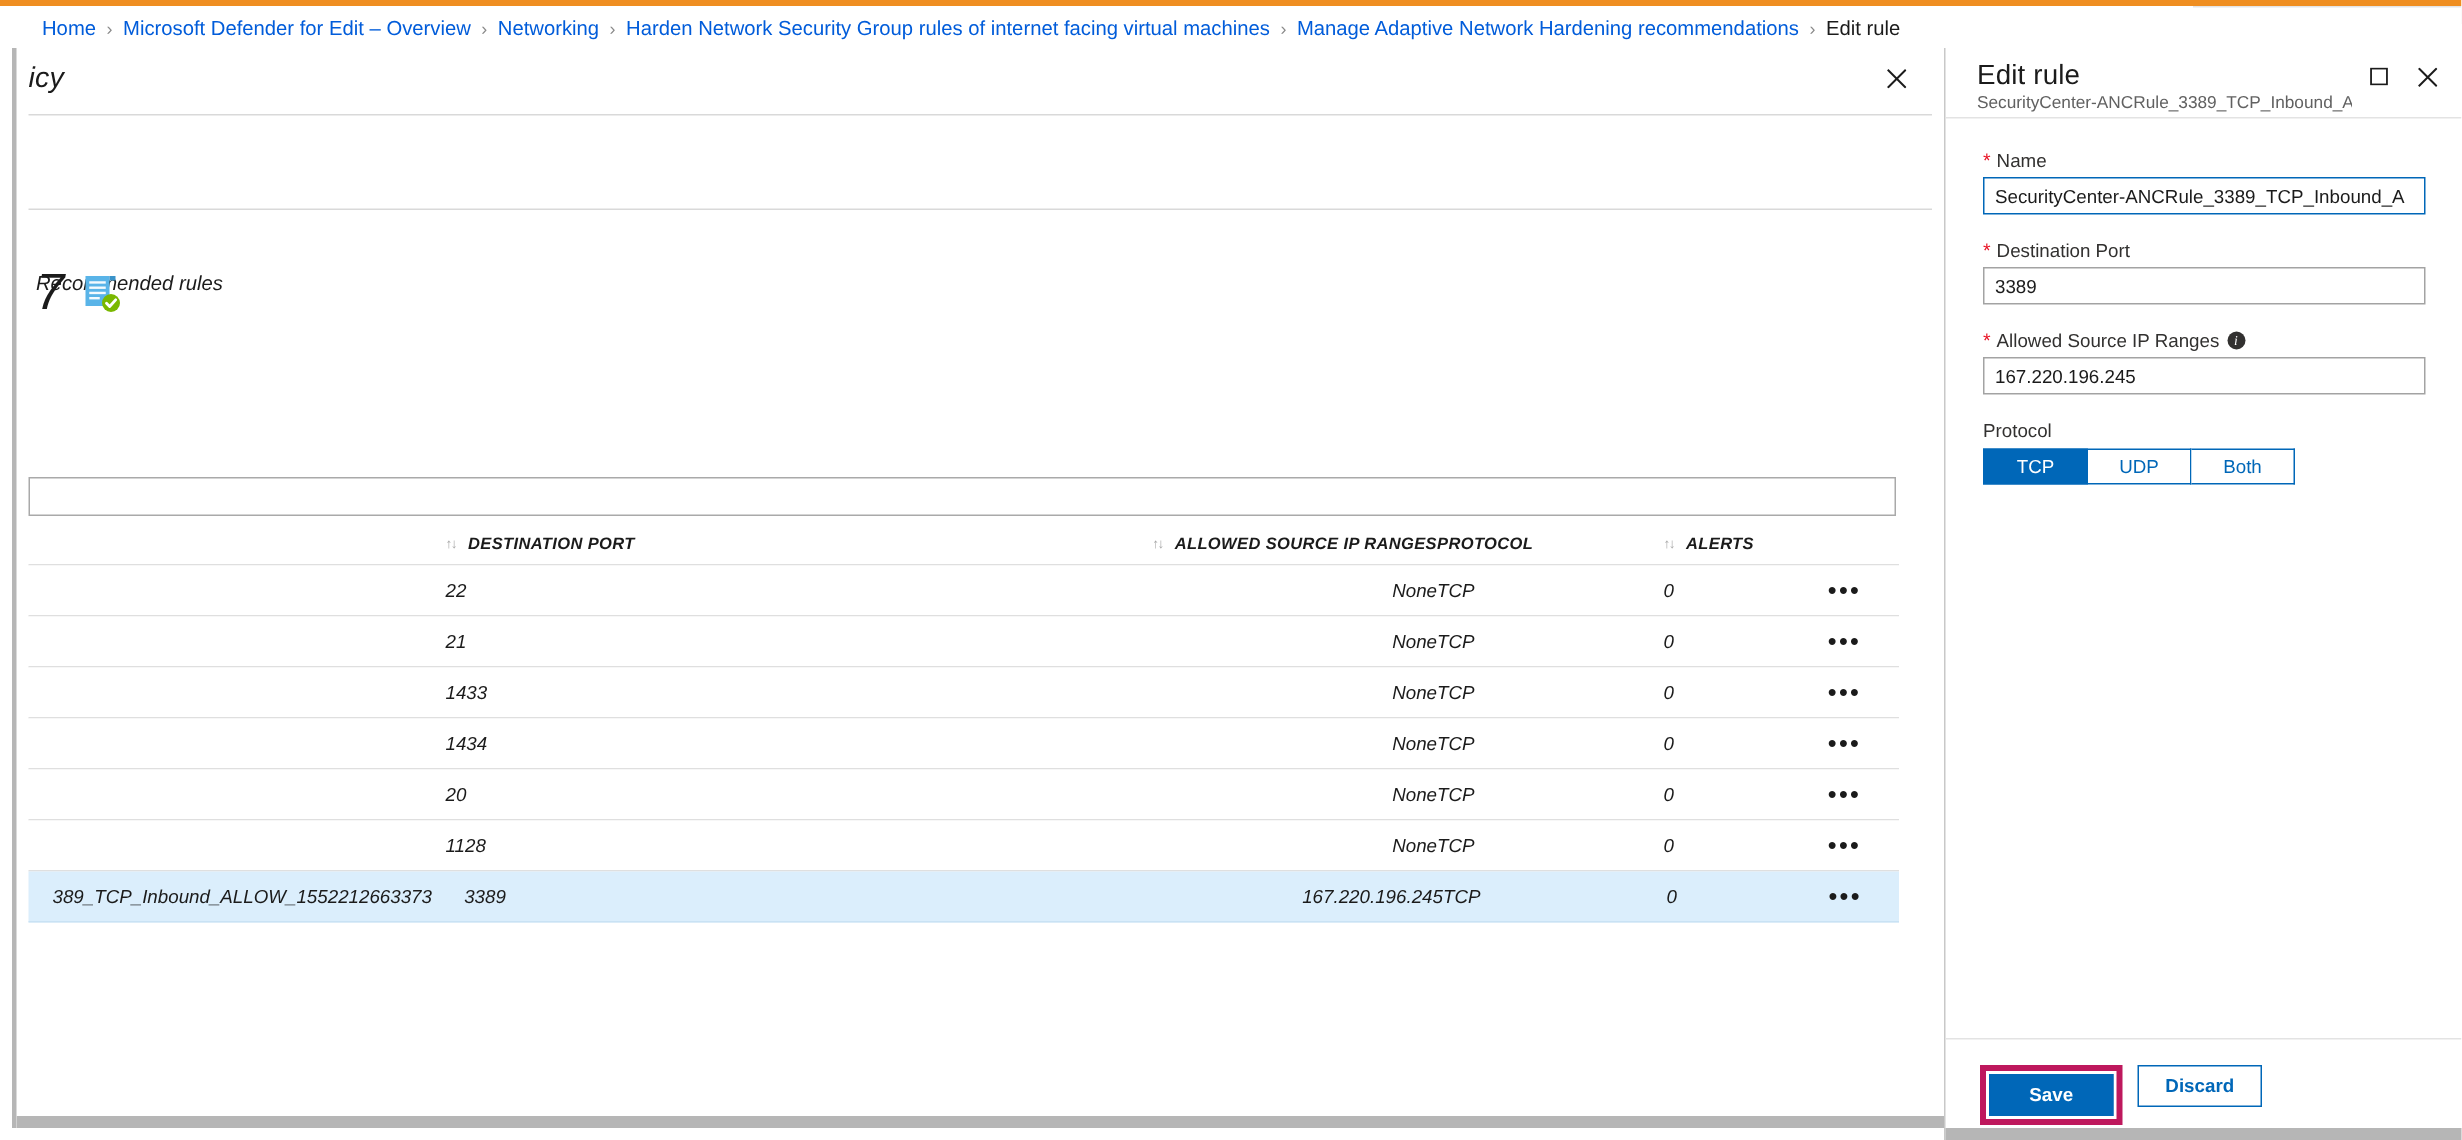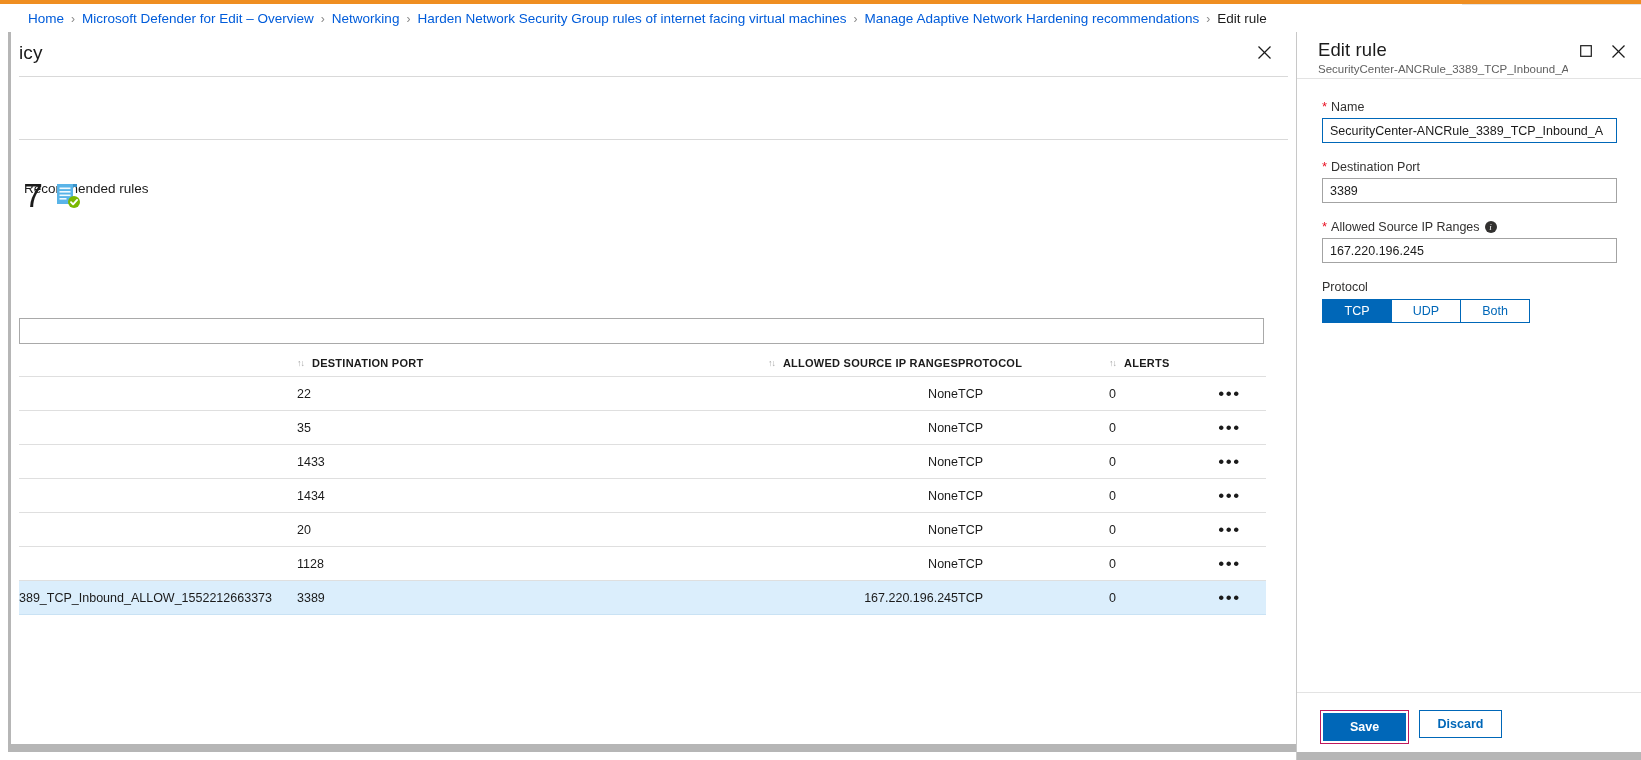--- a/index.html
+++ b/index.html
@@ -60,20 +60,21 @@
 
   
   .left-pane {
     position: absolute;
     top: 32px; left: 8px;
     width: 1288px;
     height: 720px;
     background: #ffffff;
     border-left: 3px solid #b6b6b6;
     overflow: hidden;
+    font-style: italic;
   }
   .left-inner { position: relative; width: 100%; height: 100%; }
 
   .lp-title {
     position: absolute;
     top: 8px; left: 8px;
     font-size: 19px;
     color: #1b1b1b;
     line-height: 26px;
     letter-spacing: .1px;
@@ -146,21 +147,21 @@
     background: #ffffff;
   }
   .tbl-head {
     height: 26px;
     border-bottom: none;
     font-size: 11px;
     font-weight: bold;
     color: #1b1b1b;
     letter-spacing: .25px;
   }
-  .tbl-row.selected { background: #dbeefc; border-bottom-color: #c9e2f4; }
+  .tbl-row.selected { background: #dbeefc; border-bottom-color: #c9e2f4; padding-left: 16px; }
 
   .c-name   { width: 278px; padding-left: 0px; overflow: hidden; white-space: nowrap; }
   .c-port   { width: 338px; }
   .c-ip     { width: 323px; text-align: right; }
   .c-proto  { width: 151px; }
   .c-alerts { width: 84px; }
   .c-menu   { width: 73px; display: flex; justify-content: center; }
 
   .sort-ind {
     display: inline-block;
@@ -321,21 +322,21 @@
     cursor: pointer;
     display: flex;
     align-items: center;
     justify-content: center;
     border: 1px solid transparent;
     font-weight: bold;
   }
   .btn-primary { background: #0067b8; color: #ffffff; border-color: #0067b8; }
   .btn-secondary { background: #ffffff; color: #0067b8; border: 1px solid #0067b8; font-weight: bold; text-align: right;}
   .save-highlight {
-    border: 1px solid #be185d;
+    border: 4px solid #be185d;
     padding: 2px;
     display: inline-block;
     background: #ffffff;
   }
   .rp-bottom-bar {
     position: absolute;
     bottom: 0; left: 0;
     width: 345px; height: 8px;
     background: #b6b6b6;
   }
@@ -414,21 +415,21 @@
             <div class="c-port">22</div>
             <div class="c-ip">None</div>
             <div class="c-proto">TCP</div>
             <div class="c-alerts">0</div>
             <div class="c-menu">
               <span class="ellipsis-btn">•••</span>
             </div>
           </div>
           <div class="tbl-row">
             <div class="c-name"></div>
-            <div class="c-port">35</div>
+            <div class="c-port">21</div>
             <div class="c-ip">None</div>
             <div class="c-proto">TCP</div>
             <div class="c-alerts">0</div>
             <div class="c-menu">
               <span class="ellipsis-btn">•••</span>
             </div>
           </div>
           <div class="tbl-row">
             <div class="c-name"></div>
             <div class="c-port">1433</div>

